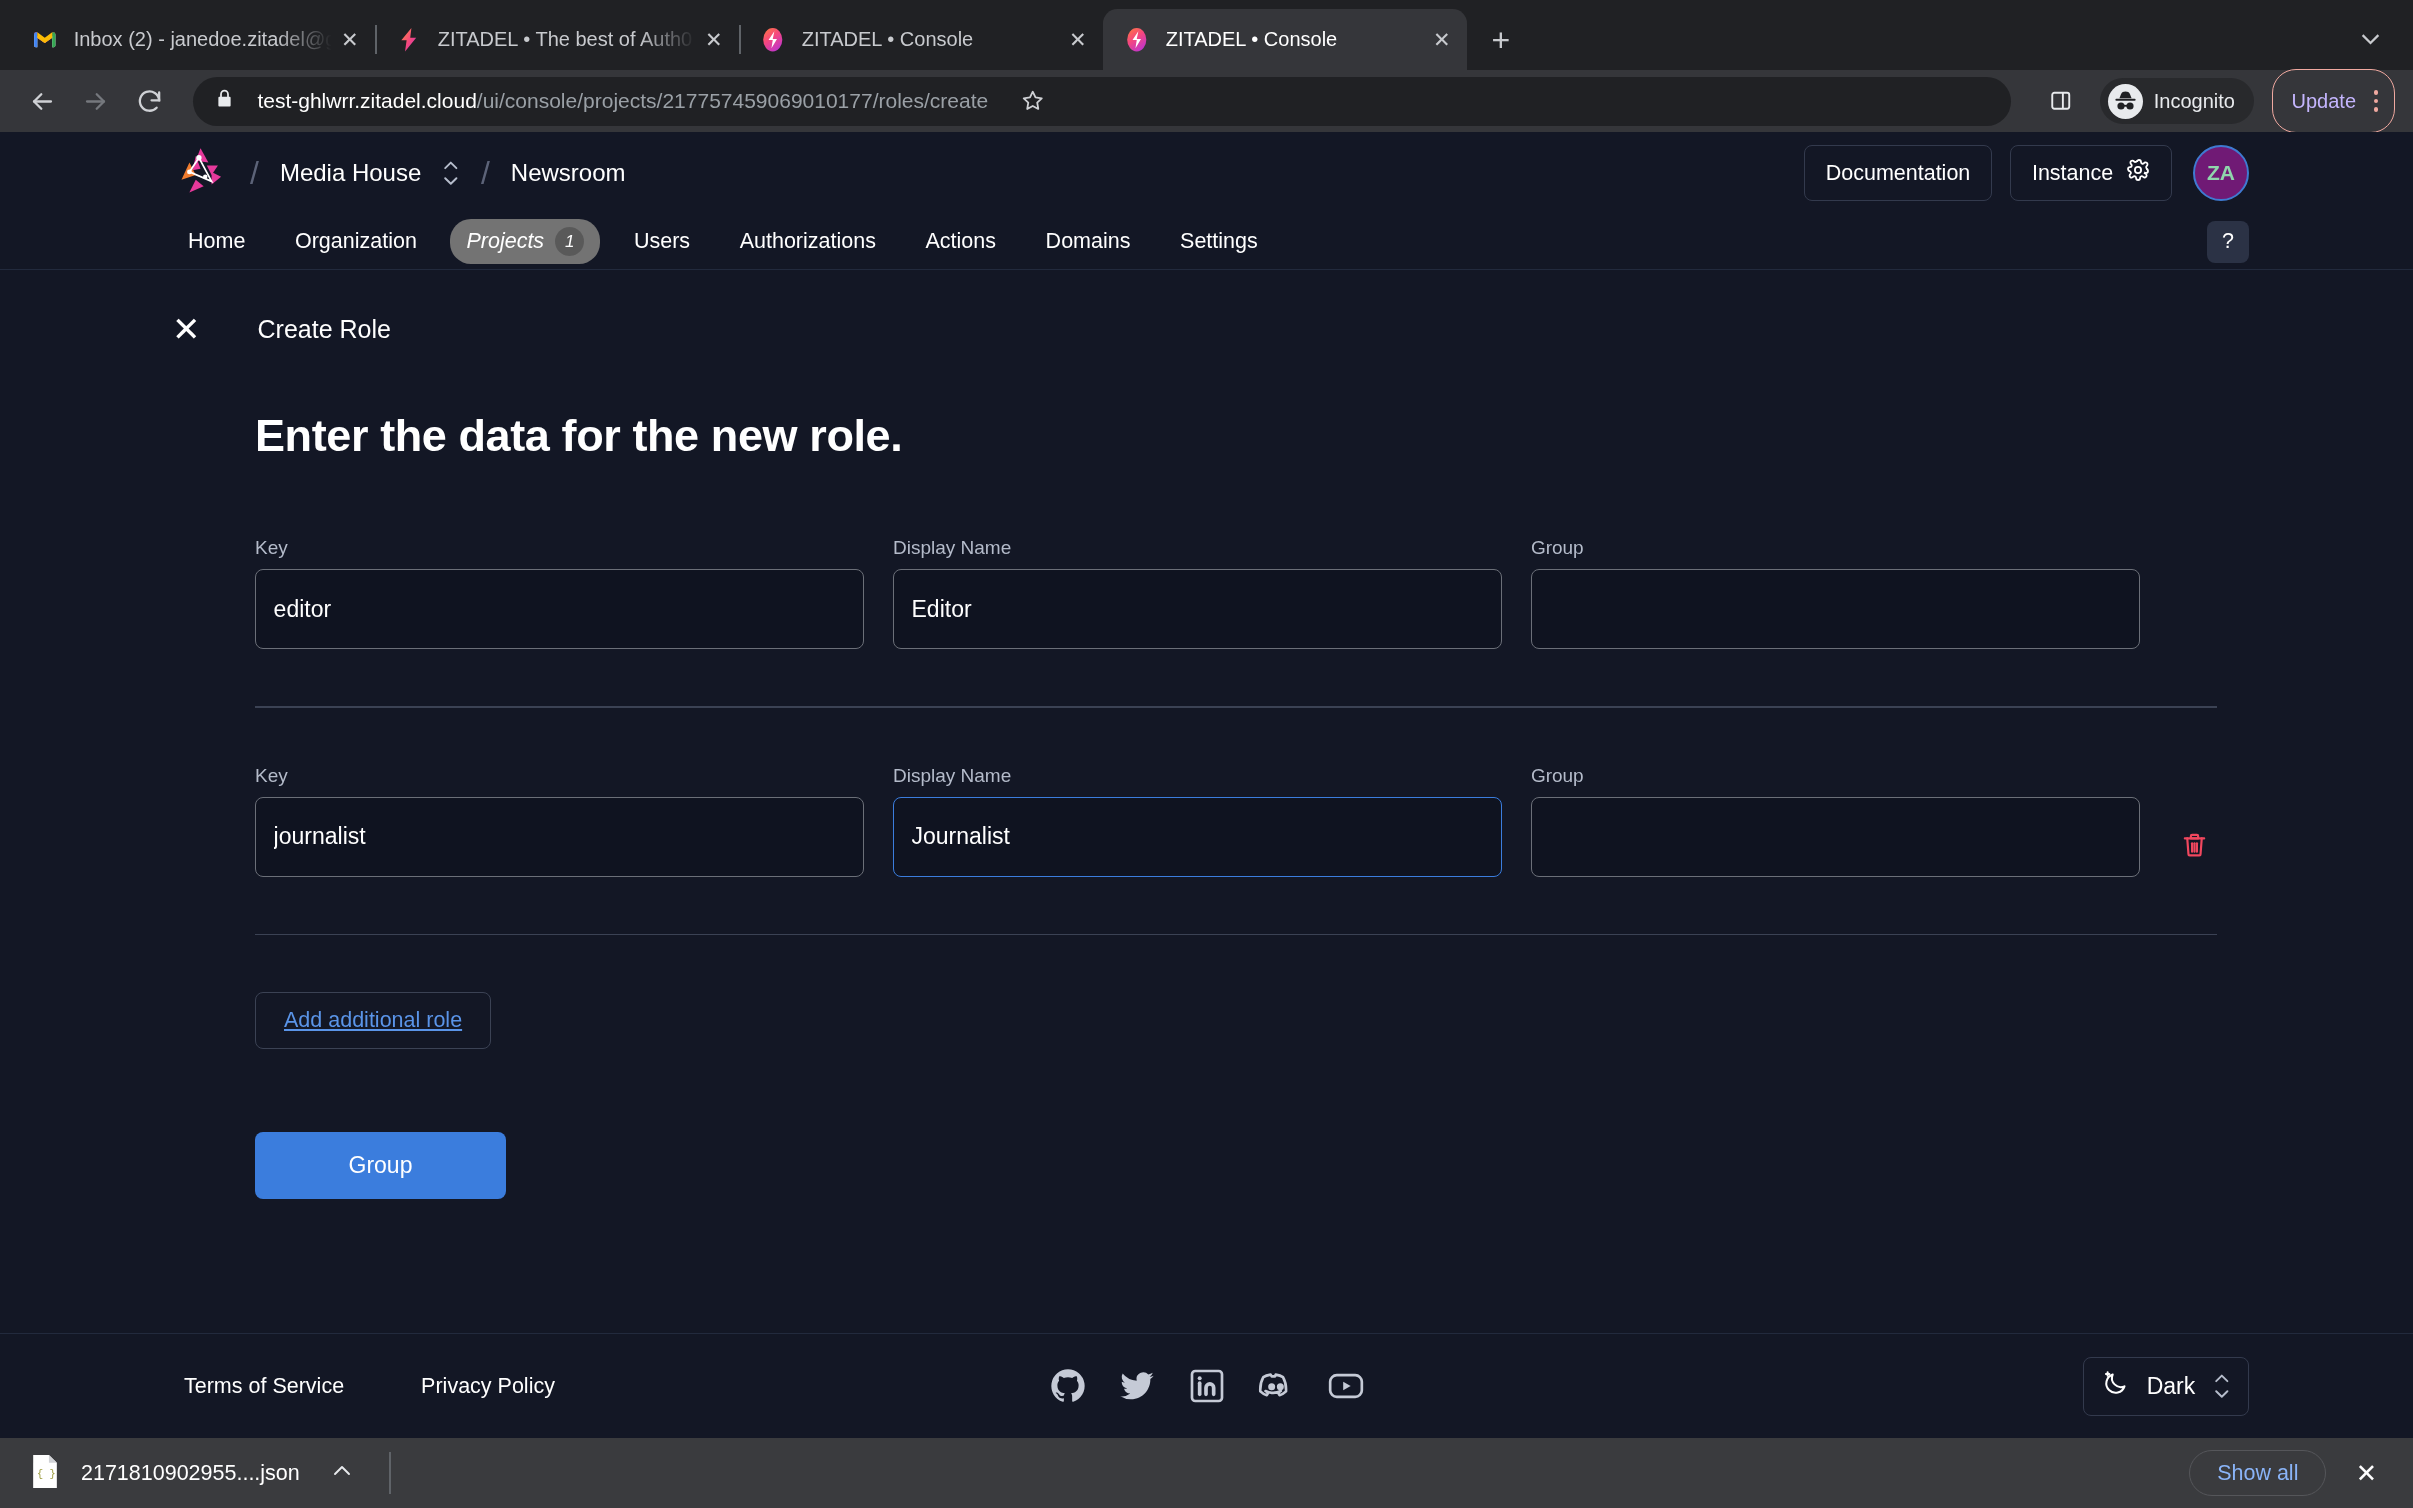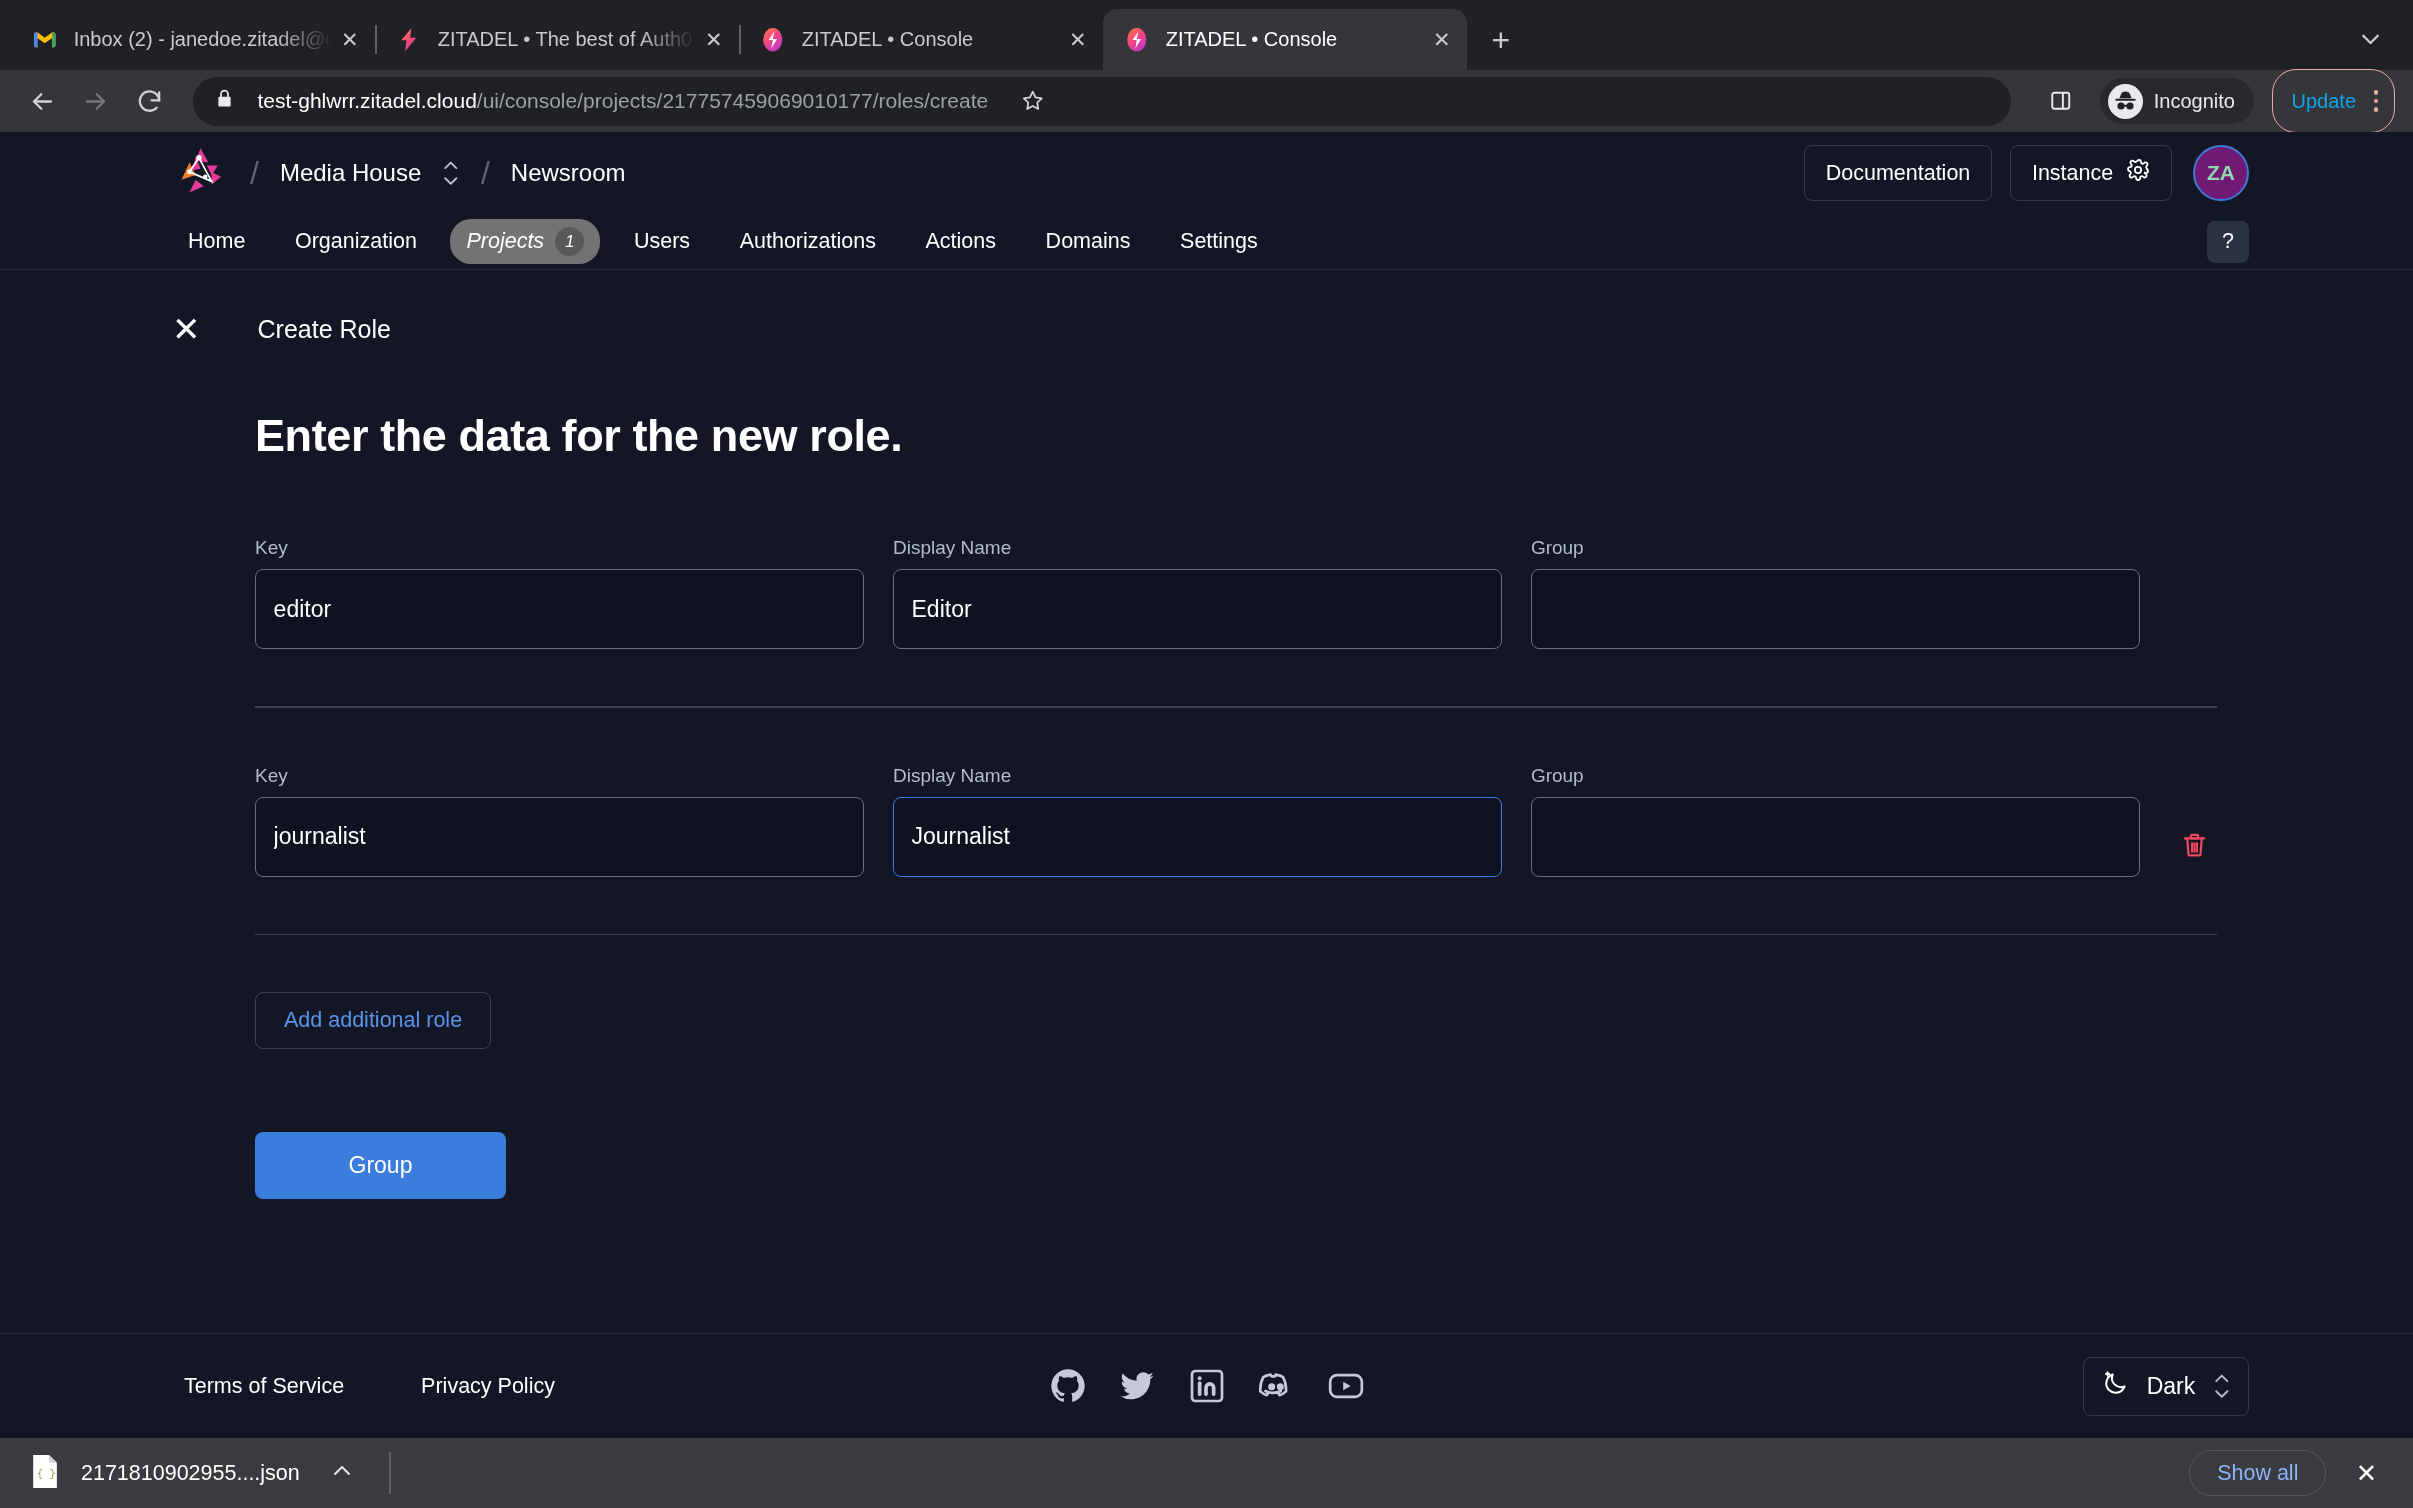--- a/index.html
+++ b/index.html
@@ -76,21 +76,21 @@
     align-items: center; gap: 11.2px; padding: 0 19px 0 8px; margin-left: 11.2px;
     color: #e8eaed; font-size: 20px;
   }
   .incognito-avatar {
     width: 35px; height: 35px; border-radius: 50%; background: #e8eaed;
     display: flex; align-items: center; justify-content: center;
   }
   .update-chip {
     height: 64px; border: 1.6px solid #f0a9a0; border-radius: 24px; display: flex;
     align-items: center; gap: 11.2px; padding: 0 9.6px 0 19px; margin-left: 12.8px;
-    color: #0ea5e9; font-size: 20px;
+    color: #c4b5fd; font-size: 20px;
   }
   .kebab { display: flex; flex-direction: column; gap: 4px; align-items: center; padding: 0 6.4px; }
   .kebab i { width: 4.8px; height: 4.8px; border-radius: 50%; background: #f0a9a0; display: block; }
 
   
   .page {
     flex: 1 1 auto; background: #131725; position: relative;
     display: flex; flex-direction: column; overflow: hidden;
   }
 
@@ -162,20 +162,21 @@
     width: 45px; height: 62px; display: flex; align-items: center;
     justify-content: center; color: #f0475e; flex: 0 0 45px; margin-left: 3.2px;
   }
   .row-spacer-del { width: 45px; flex: 0 0 45px; margin-left: 3.2px; }
   .divider { height: 1.2px; background: #3b4254; margin: 57px 0 0 0; }
   .add-btn {
     margin-top: 57px; height: 57px; border: 1.2px solid #3b4254; border-radius: 8px;
     color: #5a94e8; font-size: 21.5px; display: inline-flex; align-items: center;
     padding: 0 28px; background: transparent;
     font-family: "Liberation Sans", sans-serif;
+    text-decoration: underline;
   }
   .save-btn {
     margin-top: 83px; width: 251px; height: 67px; background: #3b7ddd;
     border: none; border-radius: 8px; color: #ffffff; font-size: 23px;
     font-family: "Liberation Sans", sans-serif;
   }
 
   .footer {
     height: 104px; flex: 0 0 104px; display: flex; align-items: center;
     padding: 0 164px 0 184px; position: relative;

